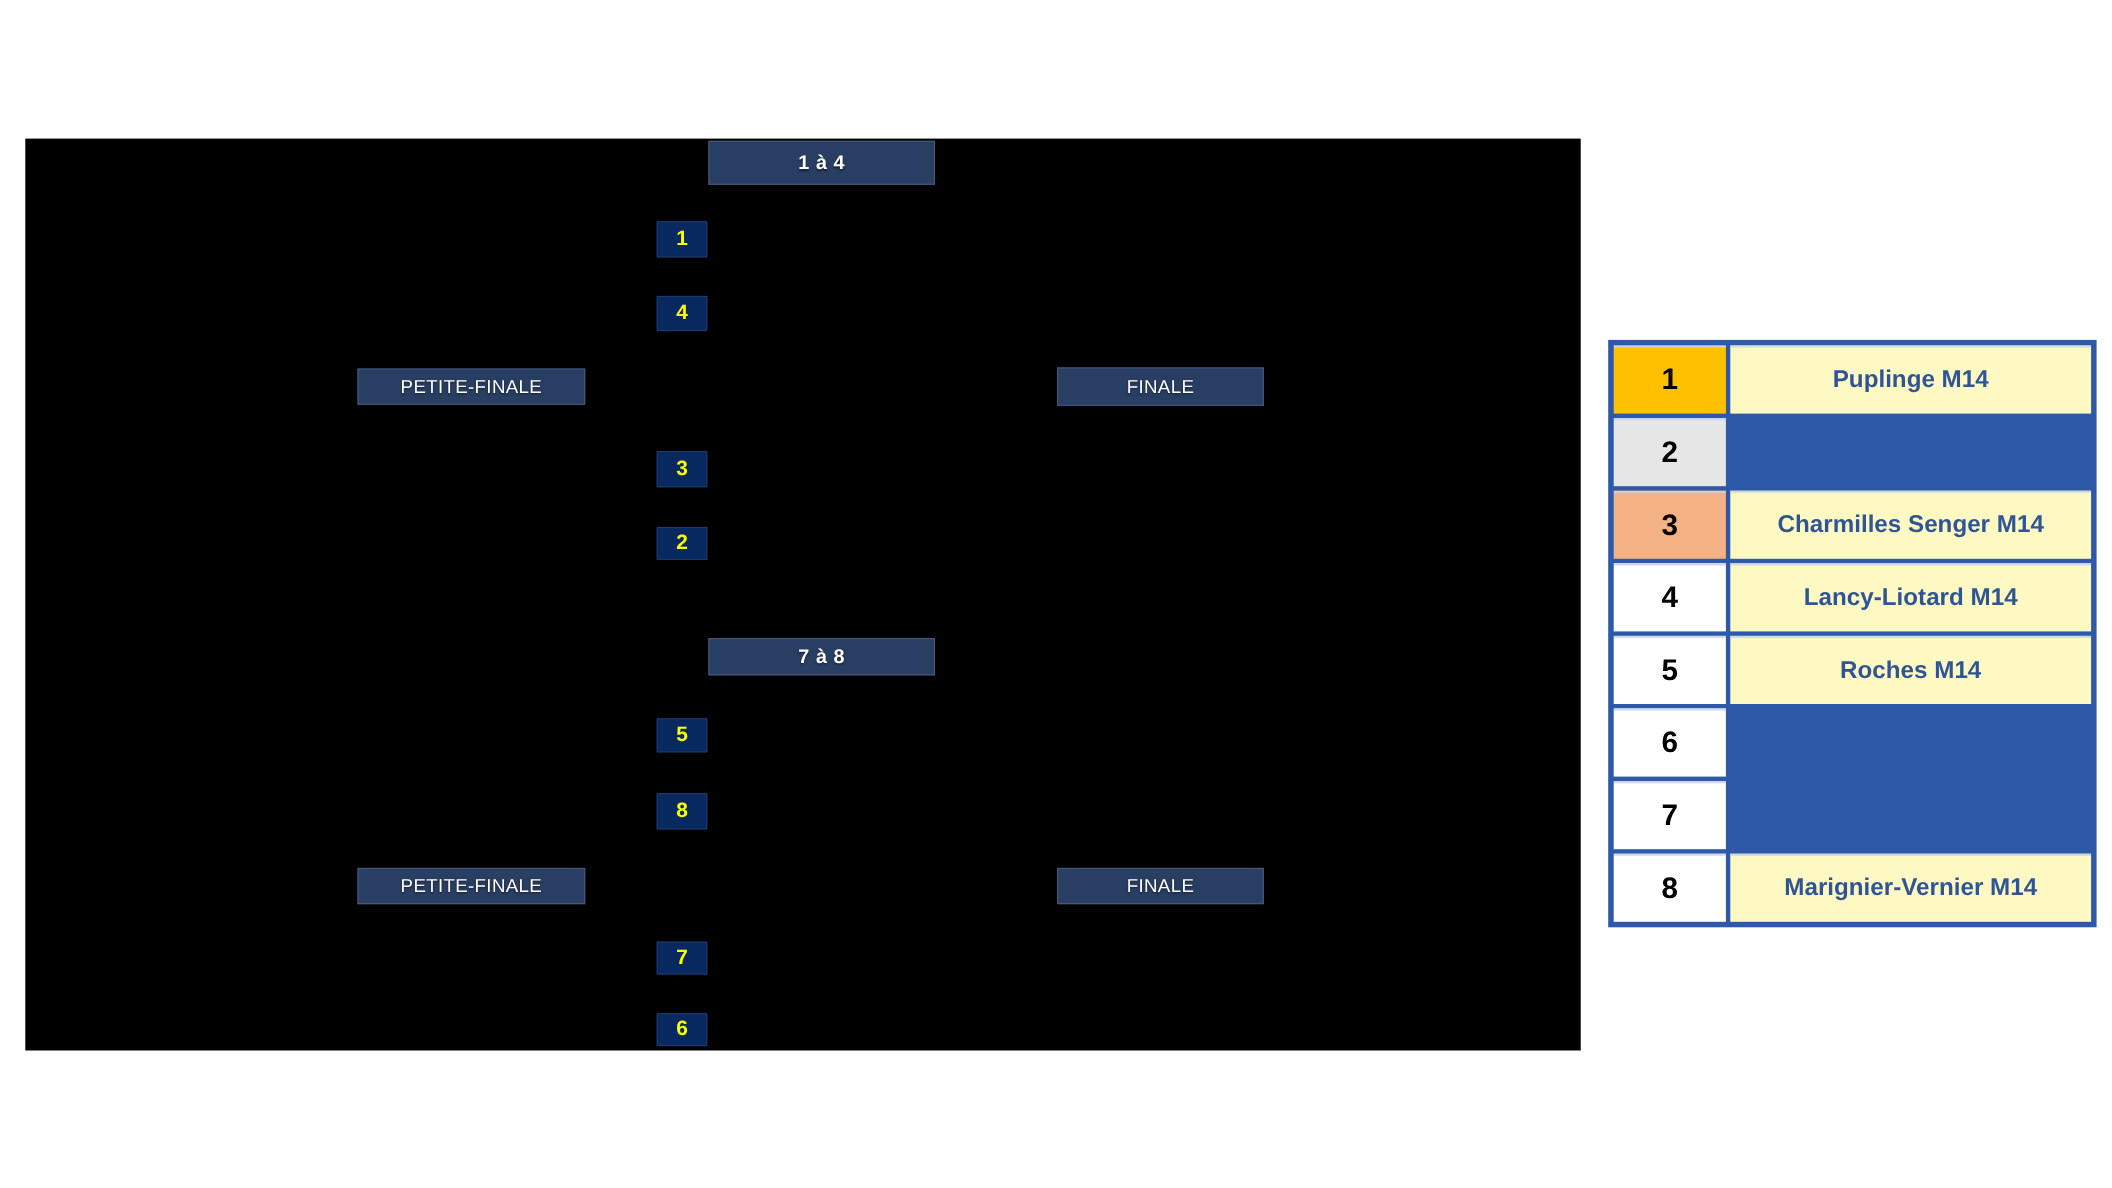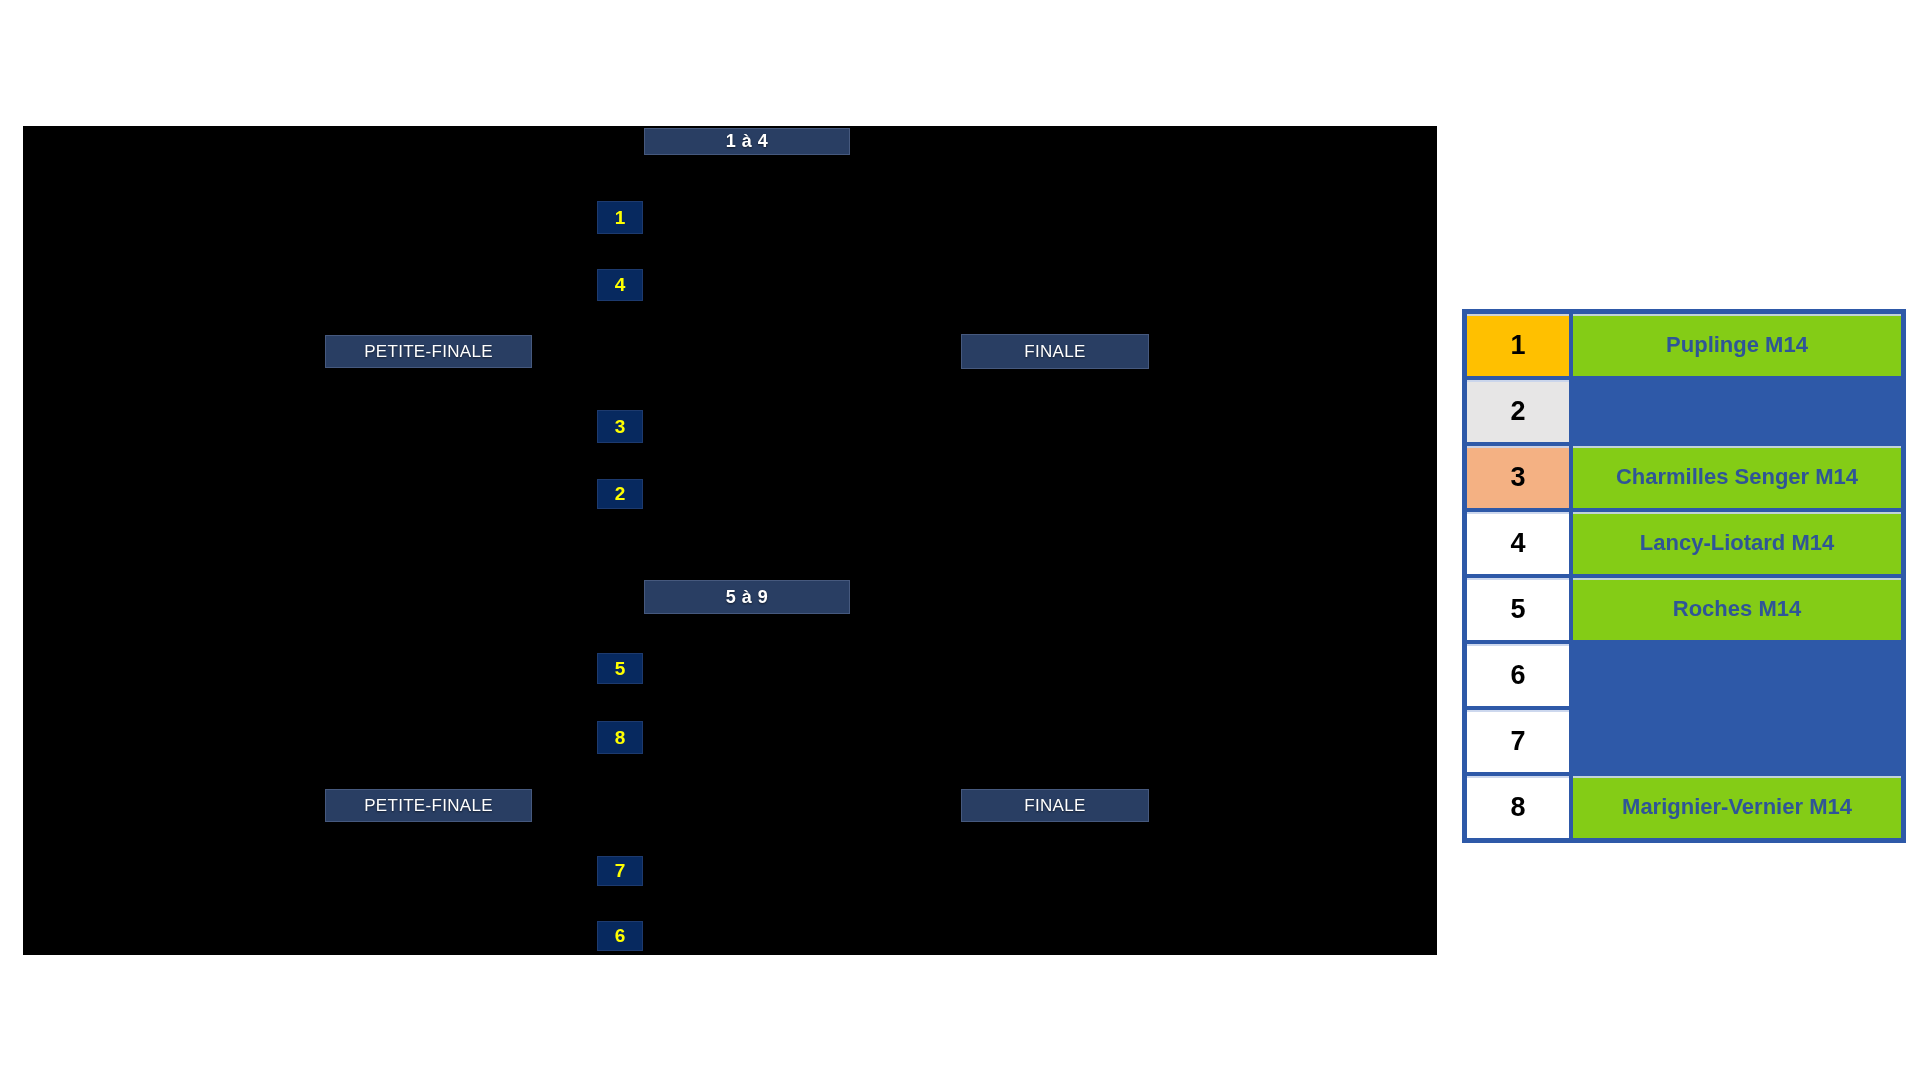--- a/index.html
+++ b/index.html
@@ -39,21 +39,21 @@
   }
   .seed-box{
     background:#07295F;
     border:1px solid #1D3A6E;
     color:#FFFF00;
     font-weight:bold;
     font-size:19px;
     display:flex;align-items:center;justify-content:center;
   }
   
-  .hdr-top    {left:621px;top:2px;  width:206px;height:27px;}
+  .hdr-top    {left:621px;top:2px;  width:206px;height:40px;}
   .seed-1     {left:574px;top:75px; width:46px;height:33px;}
   .seed-4     {left:574px;top:143px;width:46px;height:32px;}
   .pf-top     {left:302px;top:209px;width:207px;height:33px;}
   .fin-top    {left:938px;top:208px;width:188px;height:35px;}
   .seed-3     {left:574px;top:284px;width:46px;height:33px;}
   .seed-2     {left:574px;top:353px;width:46px;height:30px;}
   .hdr-bottom {left:621px;top:454px;width:206px;height:34px;}
   .seed-5     {left:574px;top:527px;width:46px;height:31px;}
   .seed-8     {left:574px;top:595px;width:46px;height:33px;}
   .pf-bottom  {left:302px;top:663px;width:207px;height:33px;}
@@ -81,21 +81,21 @@
     width:102px;
     background:#ffffff;
     color:#000000;
     font-weight:bold;
     font-size:27px;
     display:flex;align-items:center;justify-content:center;
     box-shadow:inset 0 2px 0 rgba(200,212,236,.9);
   }
   .team-cell{
     flex:1;
-    background:#84cc16;
+    background:#fef9c3;
     color:#2F5597;
     font-weight:bold;
     font-size:22px;
     display:flex;align-items:center;justify-content:center;
     box-shadow:inset 0 2px 0 rgba(200,212,236,.9);
   }
   .medal-gold  {background:#FFC000;}
   .medal-silver{background:#E7E6E6;}
   .medal-bronze{background:#F4B183;}
 </style>
@@ -108,21 +108,21 @@
 
   <div class="abs seed-box seed-1">1</div>
   <div class="abs seed-box seed-4">4</div>
 
   <div class="abs label-box pf-top">PETITE-FINALE</div>
   <div class="abs label-box fin-top">FINALE</div>
 
   <div class="abs seed-box seed-3">3</div>
   <div class="abs seed-box seed-2">2</div>
 
-  <div class="abs hdr-box hdr-bottom">5 à 9</div>
+  <div class="abs hdr-box hdr-bottom">7 à 8</div>
 
   <div class="abs seed-box seed-5">5</div>
   <div class="abs seed-box seed-8">8</div>
 
   <div class="abs label-box pf-bottom">PETITE-FINALE</div>
   <div class="abs label-box fin-bottom">FINALE</div>
 
   <div class="abs seed-box seed-7">7</div>
   <div class="abs seed-box seed-6">6</div>
 

